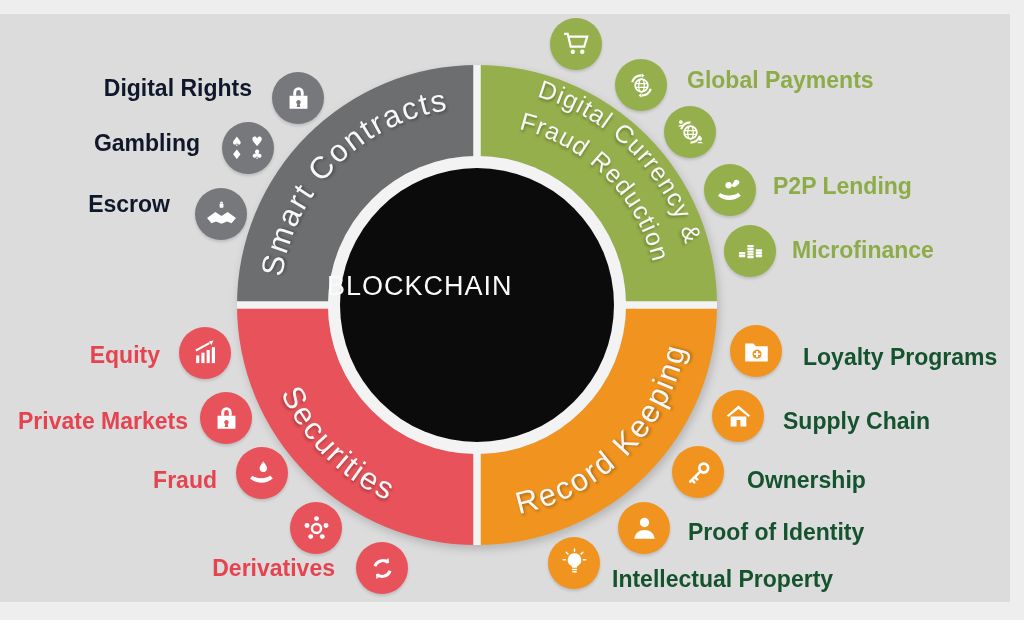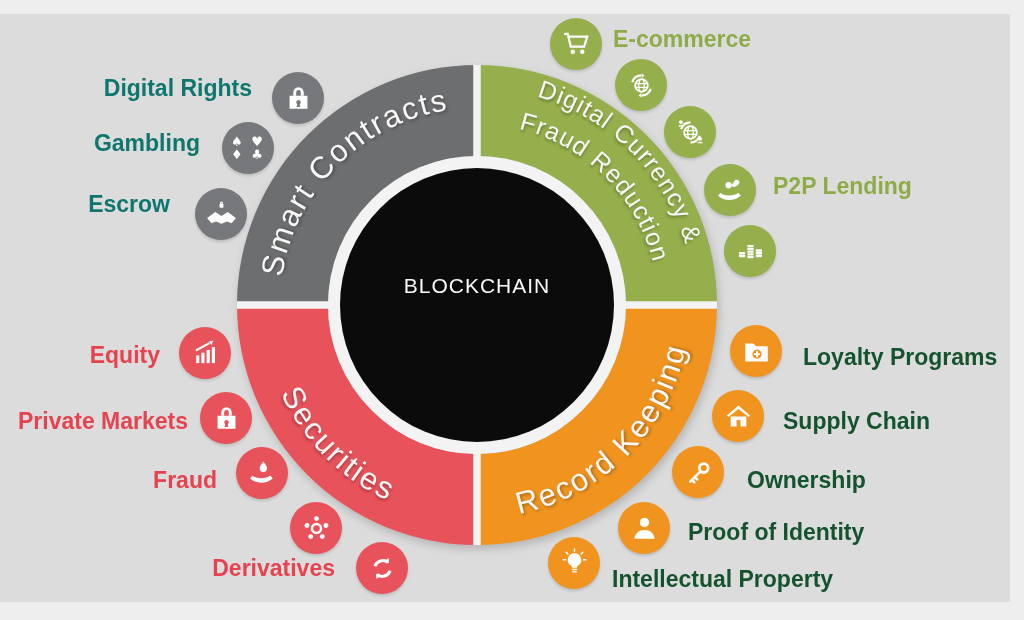--- a/index.html
+++ b/index.html
@@ -24,43 +24,43 @@
   .center-black{fill:#0b0b0b;}
   .arc-label{
     fill:#f8f8f8;
     font-family:"Liberation Sans",sans-serif;
     text-shadow:1px 2px 3px rgba(0,0,0,.30);
   }
   .arc-label.big{font-size:31px;letter-spacing:2px;}
   .arc-label.med{font-size:25px;letter-spacing:1px;}
   .center-text{
     position:absolute;left:327px;top:268px;width:300px;
-    text-align:center;color:#fafafa;
-    font-size:21px;line-height:36px;letter-spacing:1px;font-weight:400;
+    text-align:left;color:#fafafa;
+    font-size:27px;line-height:36px;letter-spacing:1px;font-weight:400;
   }
   .badge{
     position:absolute;width:52px;height:52px;border-radius:50%;
     display:flex;align-items:center;justify-content:center;
     box-shadow:0 2px 3px rgba(0,0,0,.15);
   }
   .badge svg{width:33px;height:33px;display:block;}
   .badge.gray{background:#77787b;}
   .badge.green{background:#95af4c;}
   .badge.orange{background:#f0941f;}
   .badge.red{background:#e8525a;}
   .suits{
     color:#ffffff;text-align:center;
     font-family:"DejaVu Sans",sans-serif;
     font-size:13px;line-height:13px;font-weight:700;letter-spacing:2px;
   }
   .lbl{
     position:absolute;white-space:nowrap;
     font-weight:700;font-size:23px;line-height:28px;
   }
-  .lbl.gray{color:#0f766e;}
+  .lbl.gray{color:#0f172a;}
   .lbl.green{color:#8dac48;}
   .lbl.orange{color:#14532d;}
   .lbl.red{color:#e5434f;}
 </style>
 </head>
 <body>
 
 <div class="panel"></div>
 
 <div class="stage">
@@ -233,46 +233,47 @@
         <use href="#sym-handshake"></use>
       </svg>
   </div>
   <div class="lbl gray" style="right:854px;top:190px">Escrow</div>
 
   <div class="badge green" style="left:550px;top:18px">
     <svg viewBox="0 0 24 24">
         <use href="#sym-cart"></use>
       </svg>
   </div>
-  <div class="lbl green" style="left:613px;top:25px">E-commerce</div>
 
   <div class="badge green" style="left:615px;top:59px">
     <svg viewBox="0 0 24 24">
         <use href="#sym-globe"></use>
       </svg>
   </div>
+  <div class="lbl green" style="left:687px;top:66px">Global Payments</div>
 
   <div class="badge green" style="left:664px;top:106px">
     <svg viewBox="0 0 24 24">
         <use href="#sym-globe-people"></use>
       </svg>
   </div>
 
   <div class="badge green" style="left:704px;top:164px">
     <svg viewBox="0 0 24 24">
         <use href="#sym-hand-give"></use>
       </svg>
   </div>
   <div class="lbl green" style="left:773px;top:172px">P2P Lending</div>
 
   <div class="badge green" style="left:724px;top:225px">
     <svg viewBox="0 0 24 24">
         <use href="#sym-coins"></use>
       </svg>
   </div>
+  <div class="lbl green" style="left:792px;top:236px">Microfinance</div>
 
   <div class="badge orange" style="left:730px;top:325px">
     <svg viewBox="0 0 24 24">
         <use href="#sym-folder-plus"></use>
       </svg>
   </div>
   <div class="lbl orange" style="left:803px;top:343px">Loyalty Programs</div>
 
   <div class="badge orange" style="left:712px;top:390px">
     <svg viewBox="0 0 24 24">

